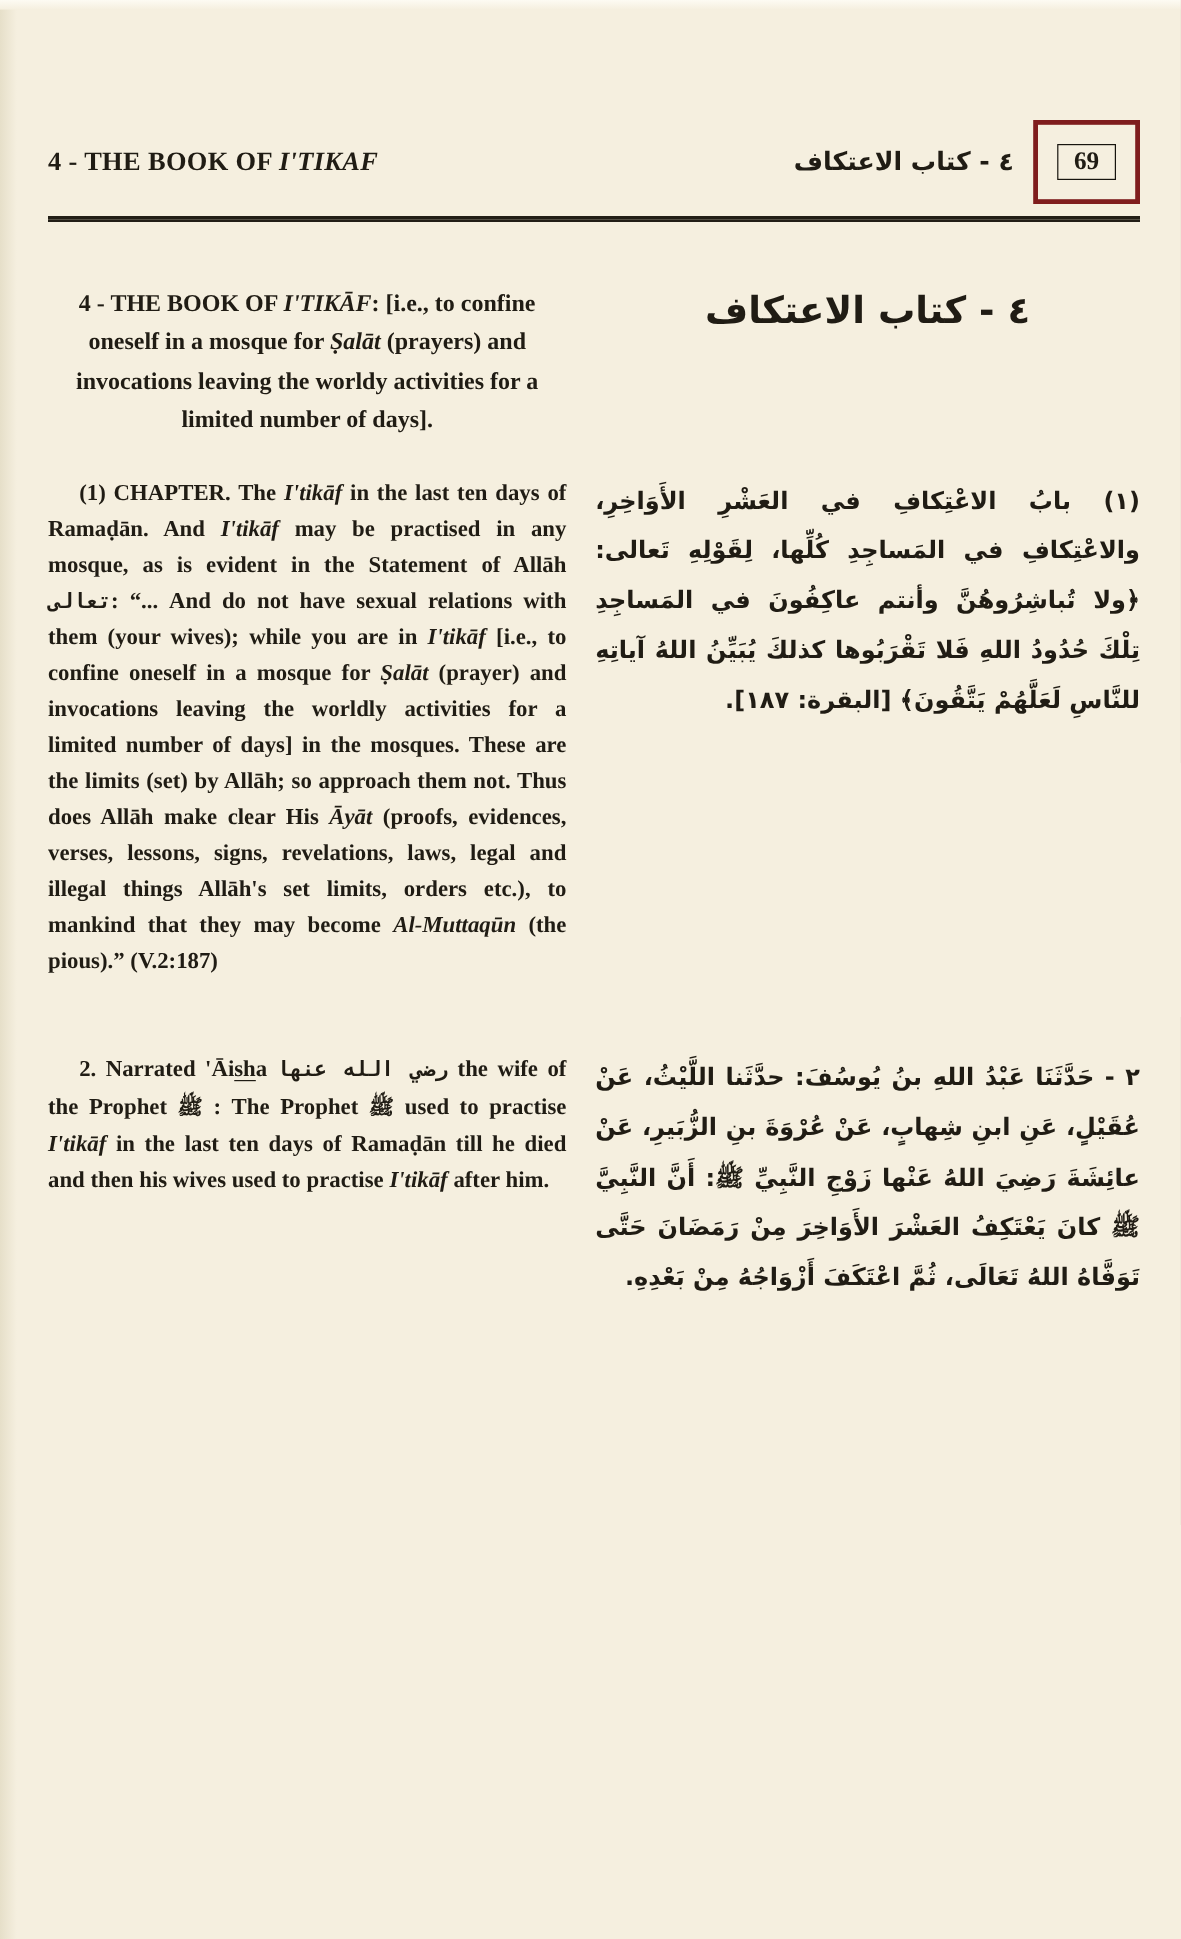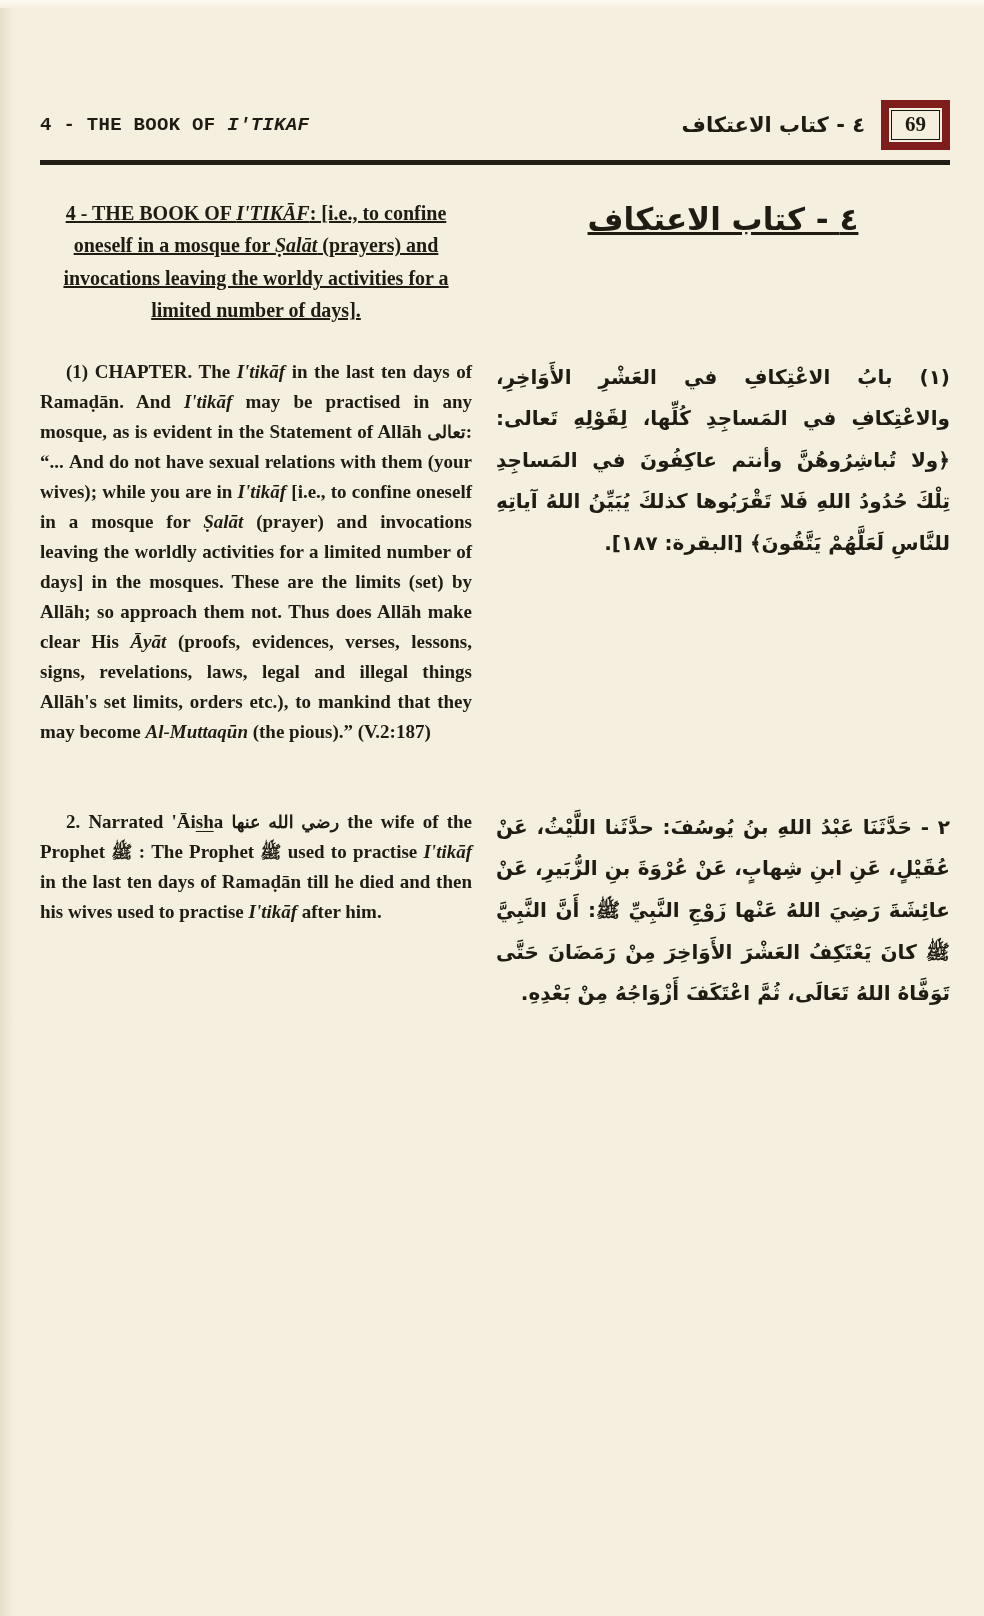--- a/index.html
+++ b/index.html
@@ -14,59 +14,59 @@
     background:linear-gradient(90deg,#e6dfc9,#f5efdf); pointer-events:none;
   }
   .page::after {
     content:""; position:absolute; top:0; left:0; right:0; height:8px;
     background:linear-gradient(#fdfbf3,#f5efdf); pointer-events:none;
   }
   .header {
     display:flex; justify-content:space-between; align-items:center;
     padding:0 34px 0 40px; margin-top:100px;
   }
-  .header-left { font-size:19px; font-weight:bold; letter-spacing:.3px;font-family:Liberation Mono, monospace; }
+  .header-left { font-size:22px; font-weight:bold; letter-spacing:.3px; }
   .header-right { display:flex; align-items:center; gap:16px; }
   .header-arabic {
     font-family:"DejaVu Sans",sans-serif; font-size:21px; font-weight:bold;
     direction:rtl;
   }
-  .page-num-box { border:8px solid #7f1d1d; padding:2px; background:#f5efdf; }
+  .page-num-box { border:4px solid #7f1d1d; padding:16px; background:#f5efdf; }
   .page-num-inner {
     border:1.5px solid #17140e; padding:1px 13px 2px;
     font-size:21px; font-weight:bold;
   }
   .rule {
     margin:10px 34px 0 40px; height:5px;
     border-top:3px solid #221e16; border-bottom:2px solid #221e16;
   }
   .row { display:flex; gap:24px; padding:0 34px 0 40px; }
   .col-en { flex:0 0 432px; width:432px; }
   .col-ar {
     flex:1; direction:rtl; font-family:"DejaVu Sans",sans-serif;
     font-weight:bold;
   }
-  .row-titles  { margin-top:32px;text-decoration:underline; }
+  .row-titles  { margin-top:52px; }
   .row-chapter { margin-top:30px; }
   .row-h1      { margin-top:46px; }
   .row-h2      { margin-top:14px;justify-content:flex-end; }
   .en-title {
     font-weight:bold; font-size:20px; line-height:1.62; text-align:center;
     padding:0 6px;
   }
   .en-para {
     font-weight:bold; font-size:19px; line-height:1.58; text-align:justify;
     text-indent:26px;
   }
   .ar-title { font-size:31px; text-align:center; margin-top:4px; letter-spacing:0; }
   .ar-para  { font-size:20px; line-height:2.08; text-align:justify; }
   .seg-i { font-style:italic; }
   .seg-u { text-decoration:underline; text-underline-offset:3px; }
   .seg-a {
-    font-family:Liberation Serif, serif; direction:rtl; unicode-bidi:isolate;
+    font-family:Liberation Mono, monospace; direction:rtl; unicode-bidi:isolate;
     font-weight:bold; font-size:0.92em;
   }
 </style>
 </head>
 <body>
 
 <div class="page">
 
   <div class="header">
     <div class="header-left"><span>4 - THE BOOK OF </span><span class="seg-i">I'TIKAF</span></div>

